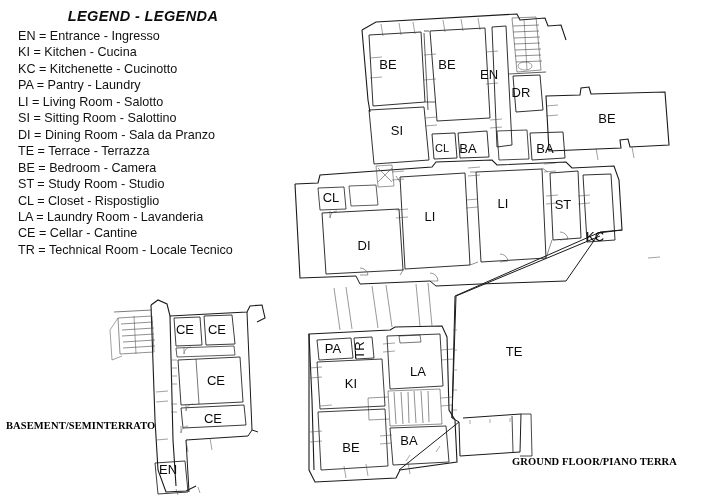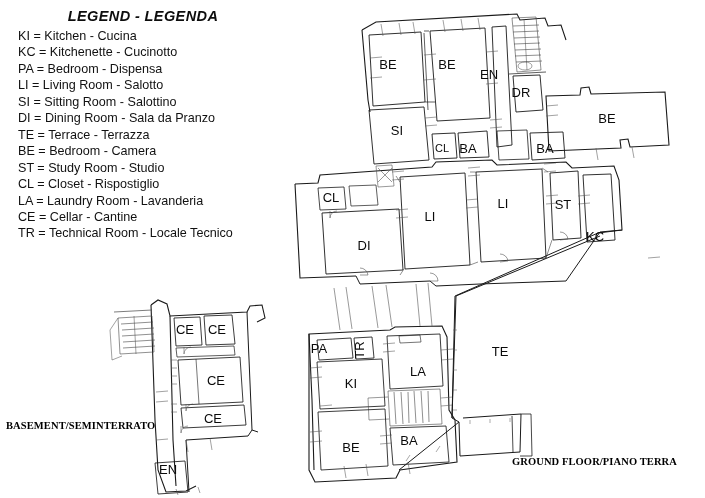--- a/index.html
+++ b/index.html
@@ -84,23 +84,24 @@
   .room-label.rot { transform: translate(-50%, -50%) rotate(-90deg); }
 </style>
 </head>
 <body>
 
 <div id="page">
 
   <div id="legend">
     <div id="legend-title">LEGEND - LEGENDA</div>
     <div id="legend-list">
+        <div class="legend-row">EN = Entrance - Ingresso</div>
         <div class="legend-row">KI = Kitchen - Cucina</div>
         <div class="legend-row">KC = Kitchenette - Cucinotto</div>
-        <div class="legend-row">PA = Bedroom - Dispensa</div>
+        <div class="legend-row">PA = Pantry - Laundry</div>
         <div class="legend-row">LI = Living Room - Salotto</div>
         <div class="legend-row">SI = Sitting Room - Salottino</div>
         <div class="legend-row">DI = Dining Room - Sala da Pranzo</div>
         <div class="legend-row">TE = Terrace - Terrazza</div>
         <div class="legend-row">BE = Bedroom - Camera</div>
         <div class="legend-row">ST = Study Room - Studio</div>
         <div class="legend-row">CL = Closet - Rispostiglio</div>
         <div class="legend-row">LA = Laundry Room - Lavanderia</div>
         <div class="legend-row">CE = Cellar - Cantine</div>
         <div class="legend-row">TR = Technical Room - Locale Tecnico</div>
@@ -366,25 +367,25 @@
       <div class="room-label" style="left: 397px; top: 130px;">SI</div>
       <div class="room-label sm" style="left: 442px; top: 148px;">CL</div>
       <div class="room-label" style="left: 468px; top: 148px;">BA</div>
       <div class="room-label" style="left: 545px; top: 148px;">BA</div>
       <div class="room-label" style="left: 331px; top: 197px;">CL</div>
       <div class="room-label" style="left: 430px; top: 216px;">LI</div>
       <div class="room-label" style="left: 503px; top: 203px;">LI</div>
       <div class="room-label" style="left: 563px; top: 204px;">ST</div>
       <div class="room-label" style="left: 595px; top: 212px; margin-top: 24px;">KC</div>
       <div class="room-label" style="left: 364px; top: 245px;">DI</div>
-      <div class="room-label" style="left: 319px; top: 348px;">PA</div>
+      <div class="room-label" style="left: 333px; top: 348px;">PA</div>
       <div class="room-label rot" style="left: 359px; top: 350px;">TR</div>
       <div class="room-label" style="left: 418px; top: 363px; margin-top: 8px;">LA</div>
       <div class="room-label" style="left: 351px; top: 383px;">KI</div>
-      <div class="room-label" style="left: 500px; top: 351px;">TE</div>
+      <div class="room-label" style="left: 514px; top: 351px;">TE</div>
       <div class="room-label" style="left: 351px; top: 447px;">BE</div>
       <div class="room-label" style="left: 409px; top: 440px;">BA</div>
     </div>
   <div id="bs-labels">
       <div class="room-label" style="left: 185px; top: 329px;">CE</div>
       <div class="room-label" style="left: 217px; top: 329px;">CE</div>
       <div class="room-label" style="left: 216px; top: 380px;">CE</div>
       <div class="room-label" style="left: 213px; top: 418px;">CE</div>
       <div class="room-label" style="left: 168px; top: 469px;">EN</div>
     </div>

